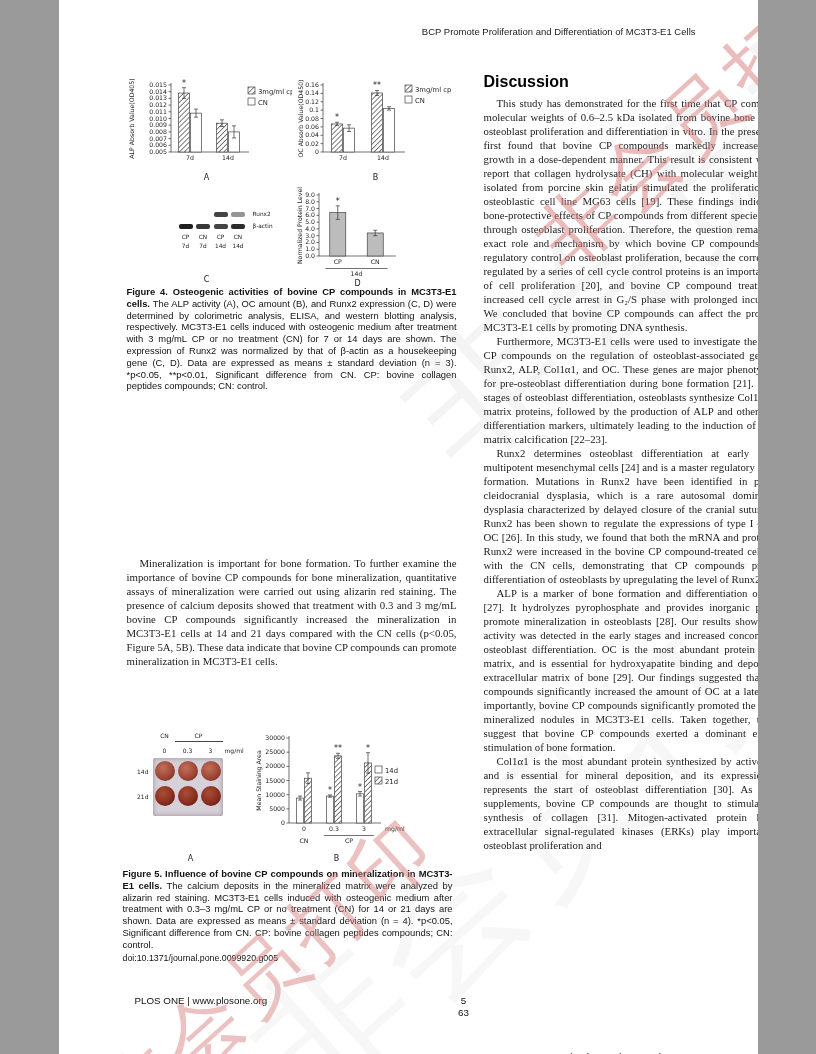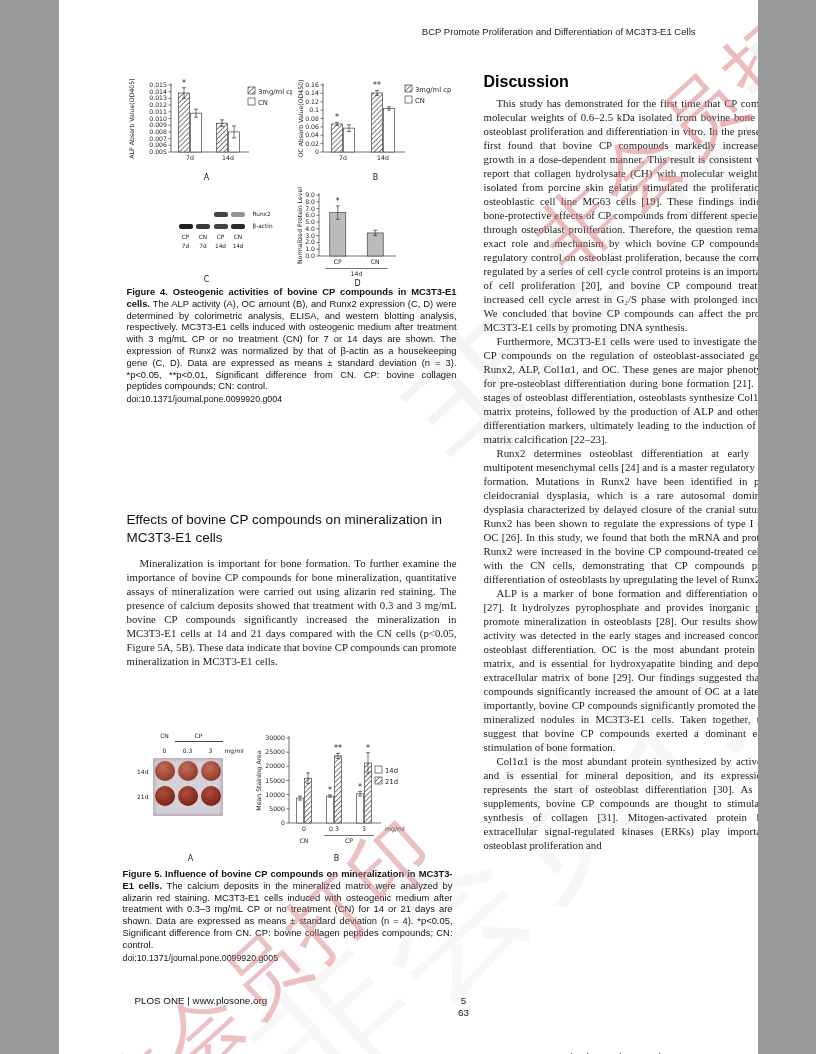--- a/index.html
+++ b/index.html
@@ -214,25 +214,23 @@
           <text transform="translate(5,40.5) rotate(-90)" class="tk" text-anchor="middle">Normalized Protein Level</text>
         </svg></div>
     <div class="panel-letter" style="left:60px;top:98px">A</div>
     <div class="panel-letter" style="left:229px;top:98px">B</div>
     <div class="panel-letter" style="left:60px;top:200px">C</div>
     <div class="panel-letter" style="left:211px;top:204px">D</div>
   </div>
 
   <div class="abs cap" style="left:68px;top:286px;width:330px">
     <span class="cap-lead">Figure 4. Osteogenic activities of bovine CP compounds in MC3T3-E1 cells.</span><span> The ALP activity (A), OC amount (B), and Runx2 expression (C, D) were determined by colorimetric analysis, ELISA, and western blotting analysis, respectively. MC3T3-E1 cells induced with osteogenic medium after treatment with 3 mg/mL CP or no treatment (CN) for 7 or 14 days are shown. The expression of Runx2 was normalized by that of β-actin as a housekeeping gene (C, D). Data are expressed as means ± standard deviation (n = 3). *p&lt;0.05, **p&lt;0.01, Significant difference from CN. CP: bovine collagen peptides compounds; CN: control.</span>
-    <div class="doi">doi:10.1371/journal.pone.0099920.g004</div>
-  </div>
-
-
-  <div class="abs sec-head" style="left:68px;top:511px;width:330px">Effects of bovine CP compounds on mineralization in MC3T3-E1 cells</div>
+  </div>
+
+
 
   <div class="abs body-text indent" style="left:68px;top:556px;width:330px">Mineralization is important for bone formation. To further examine the importance of bovine CP compounds for bone mineralization, quantitative assays of mineralization were carried out using alizarin red staining. The presence of calcium deposits showed that treatment with 0.3 and 3 mg/mL bovine CP compounds significantly increased the mineralization in MC3T3-E1 cells at 14 and 21 days compared with the CN cells (p&lt;0.05, Figure 5A, 5B). These data indicate that bovine CP compounds can promote mineralization in MC3T3-E1 cells.</div>
 
   <div class="abs" style="left:68px;top:726px;width:330px;height:140px">
     <div class="photo" style="left:0;top:0;width:120px;height:135px">
         <div class="ph-lab" style="left:28px;top:6px;width:20px">CN</div>
         <div class="ph-lab" style="left:62px;top:6px;width:20px">CP</div>
         <div class="ph-line" style="left:48px;top:15px;width:48px"></div>
         <div class="ph-lab" style="left:28px;top:21px;width:20px">0</div>
         <div class="ph-lab" style="left:51px;top:21px;width:20px">0.3</div>

